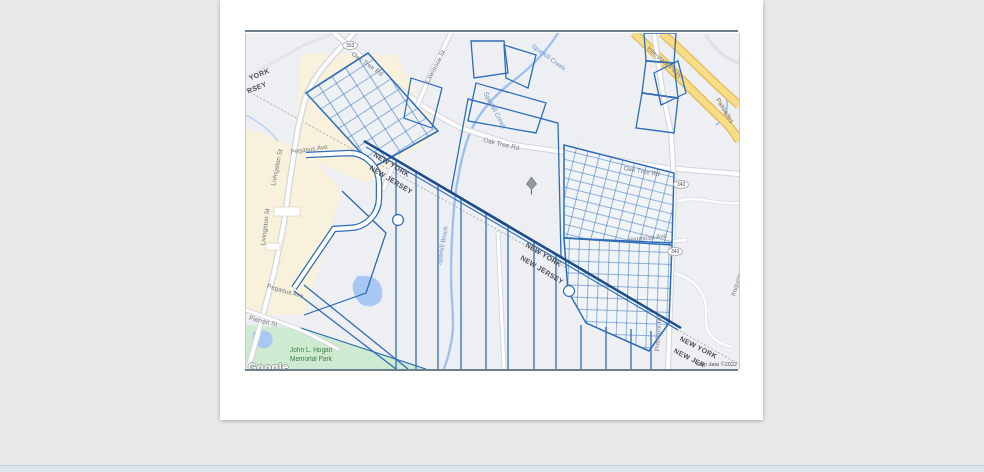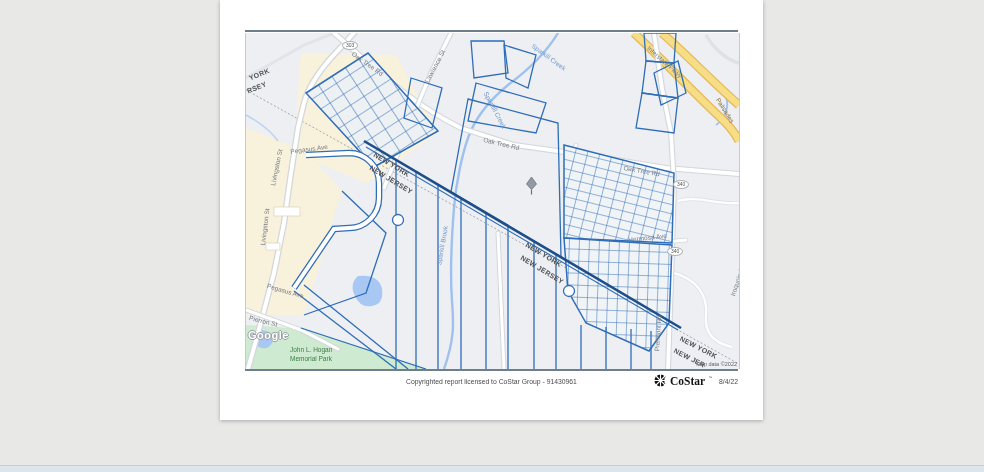--- a/index.html
+++ b/index.html
@@ -14,21 +14,21 @@
              border-left:1px solid #c6cacd;border-right:1px solid #c6cacd;overflow:hidden;}
   .map-frame svg.base{position:absolute;left:0;top:0;}
   .mlbl{position:absolute;font-size:6.5px;line-height:1;color:#787d84;white-space:nowrap;
         transform-origin:0 0;z-index:5;}
   .mlbl.water{color:#6f97c9;}
   .mlbl.state{font-size:7px;color:#4e5359;letter-spacing:.3px;font-weight:bold;}
   .mlbl.park{color:#3c7d46;font-size:6.5px;}
   .mlbl.hwy{color:#8a6d3b;}
   .shield{position:absolute;z-index:6;background:#fff;border:1px solid #aeb3b8;border-radius:50%;
           font-size:5px;color:#555;padding:1px 3px;line-height:1;}
-  .gwatermark{position:absolute;left:2px;top:296px;z-index:6;font-size:11px;font-weight:bold;
+  .gwatermark{position:absolute;left:2px;top:328px;z-index:6;font-size:11px;font-weight:bold;
           color:#fff;letter-spacing:.5px;
           text-shadow:-1px 0 #9aa0a6,1px 0 #9aa0a6,0 -1px #9aa0a6,0 1px #9aa0a6;}
   .attribution{position:absolute;right:2px;bottom:2px;z-index:6;font-size:5.5px;color:#5d6166;}
   .marker{position:absolute;left:279px;top:143px;z-index:6;}
   .footer{position:absolute;left:0;top:374px;width:543px;height:18px;}
   .copyright{position:absolute;left:0;width:543px;top:4px;text-align:center;
              font-size:6.8px;color:#4a4a4a;}
   .brand{position:absolute;left:434px;top:0;display:flex;align-items:center;gap:3px;}
   .brand-name{font-family:"Liberation Serif",serif;font-size:11.5px;font-weight:600;color:#141414;}
   .brand-tm{font-size:4px;color:#555;vertical-align:top;position:relative;top:-3px;}
@@ -187,29 +187,16 @@
         <path d="M6.5,1 L11.5,8 L6.5,13.5 L1.5,8 Z" fill="#939aa3" stroke="#6d737b" stroke-width="0.8"></path>
         <rect x="5.9" y="13.5" width="1.2" height="5" fill="#6d737b"></rect>
       </svg>
 
       <span class="gwatermark">Google</span>
       <span class="attribution">Map data ©2022</span>
     </div>
 
     <div class="rule bottom-rule"></div>
 
-    <div class="footer">
-      <span class="copyright">Copyrighted report licensed to CoStar Group - 91430961</span>
-      <div class="brand">
-        <svg width="13" height="13" viewBox="0 0 13 13">
-          <circle cx="6.5" cy="6.5" r="6" fill="#111"></circle>
-          <path d="M10.5,4 L13,2 L13,11 L10.5,9 Z" fill="#fff"></path>
-          <path d="M2,2 L11,11 M11,2 L2,11 M6.5,0 V13 M0,6.5 H13" stroke="#fff" stroke-width="1.1"></path>
-        </svg>
-        <span class="brand-name">CoStar</span>
-        <span class="brand-tm">™</span>
-      </div>
-      <span class="date">8/4/22</span>
-    </div>
   </div>
 
   <div class="bottom-strip"></div>
 </div>
 
 </body></html>

